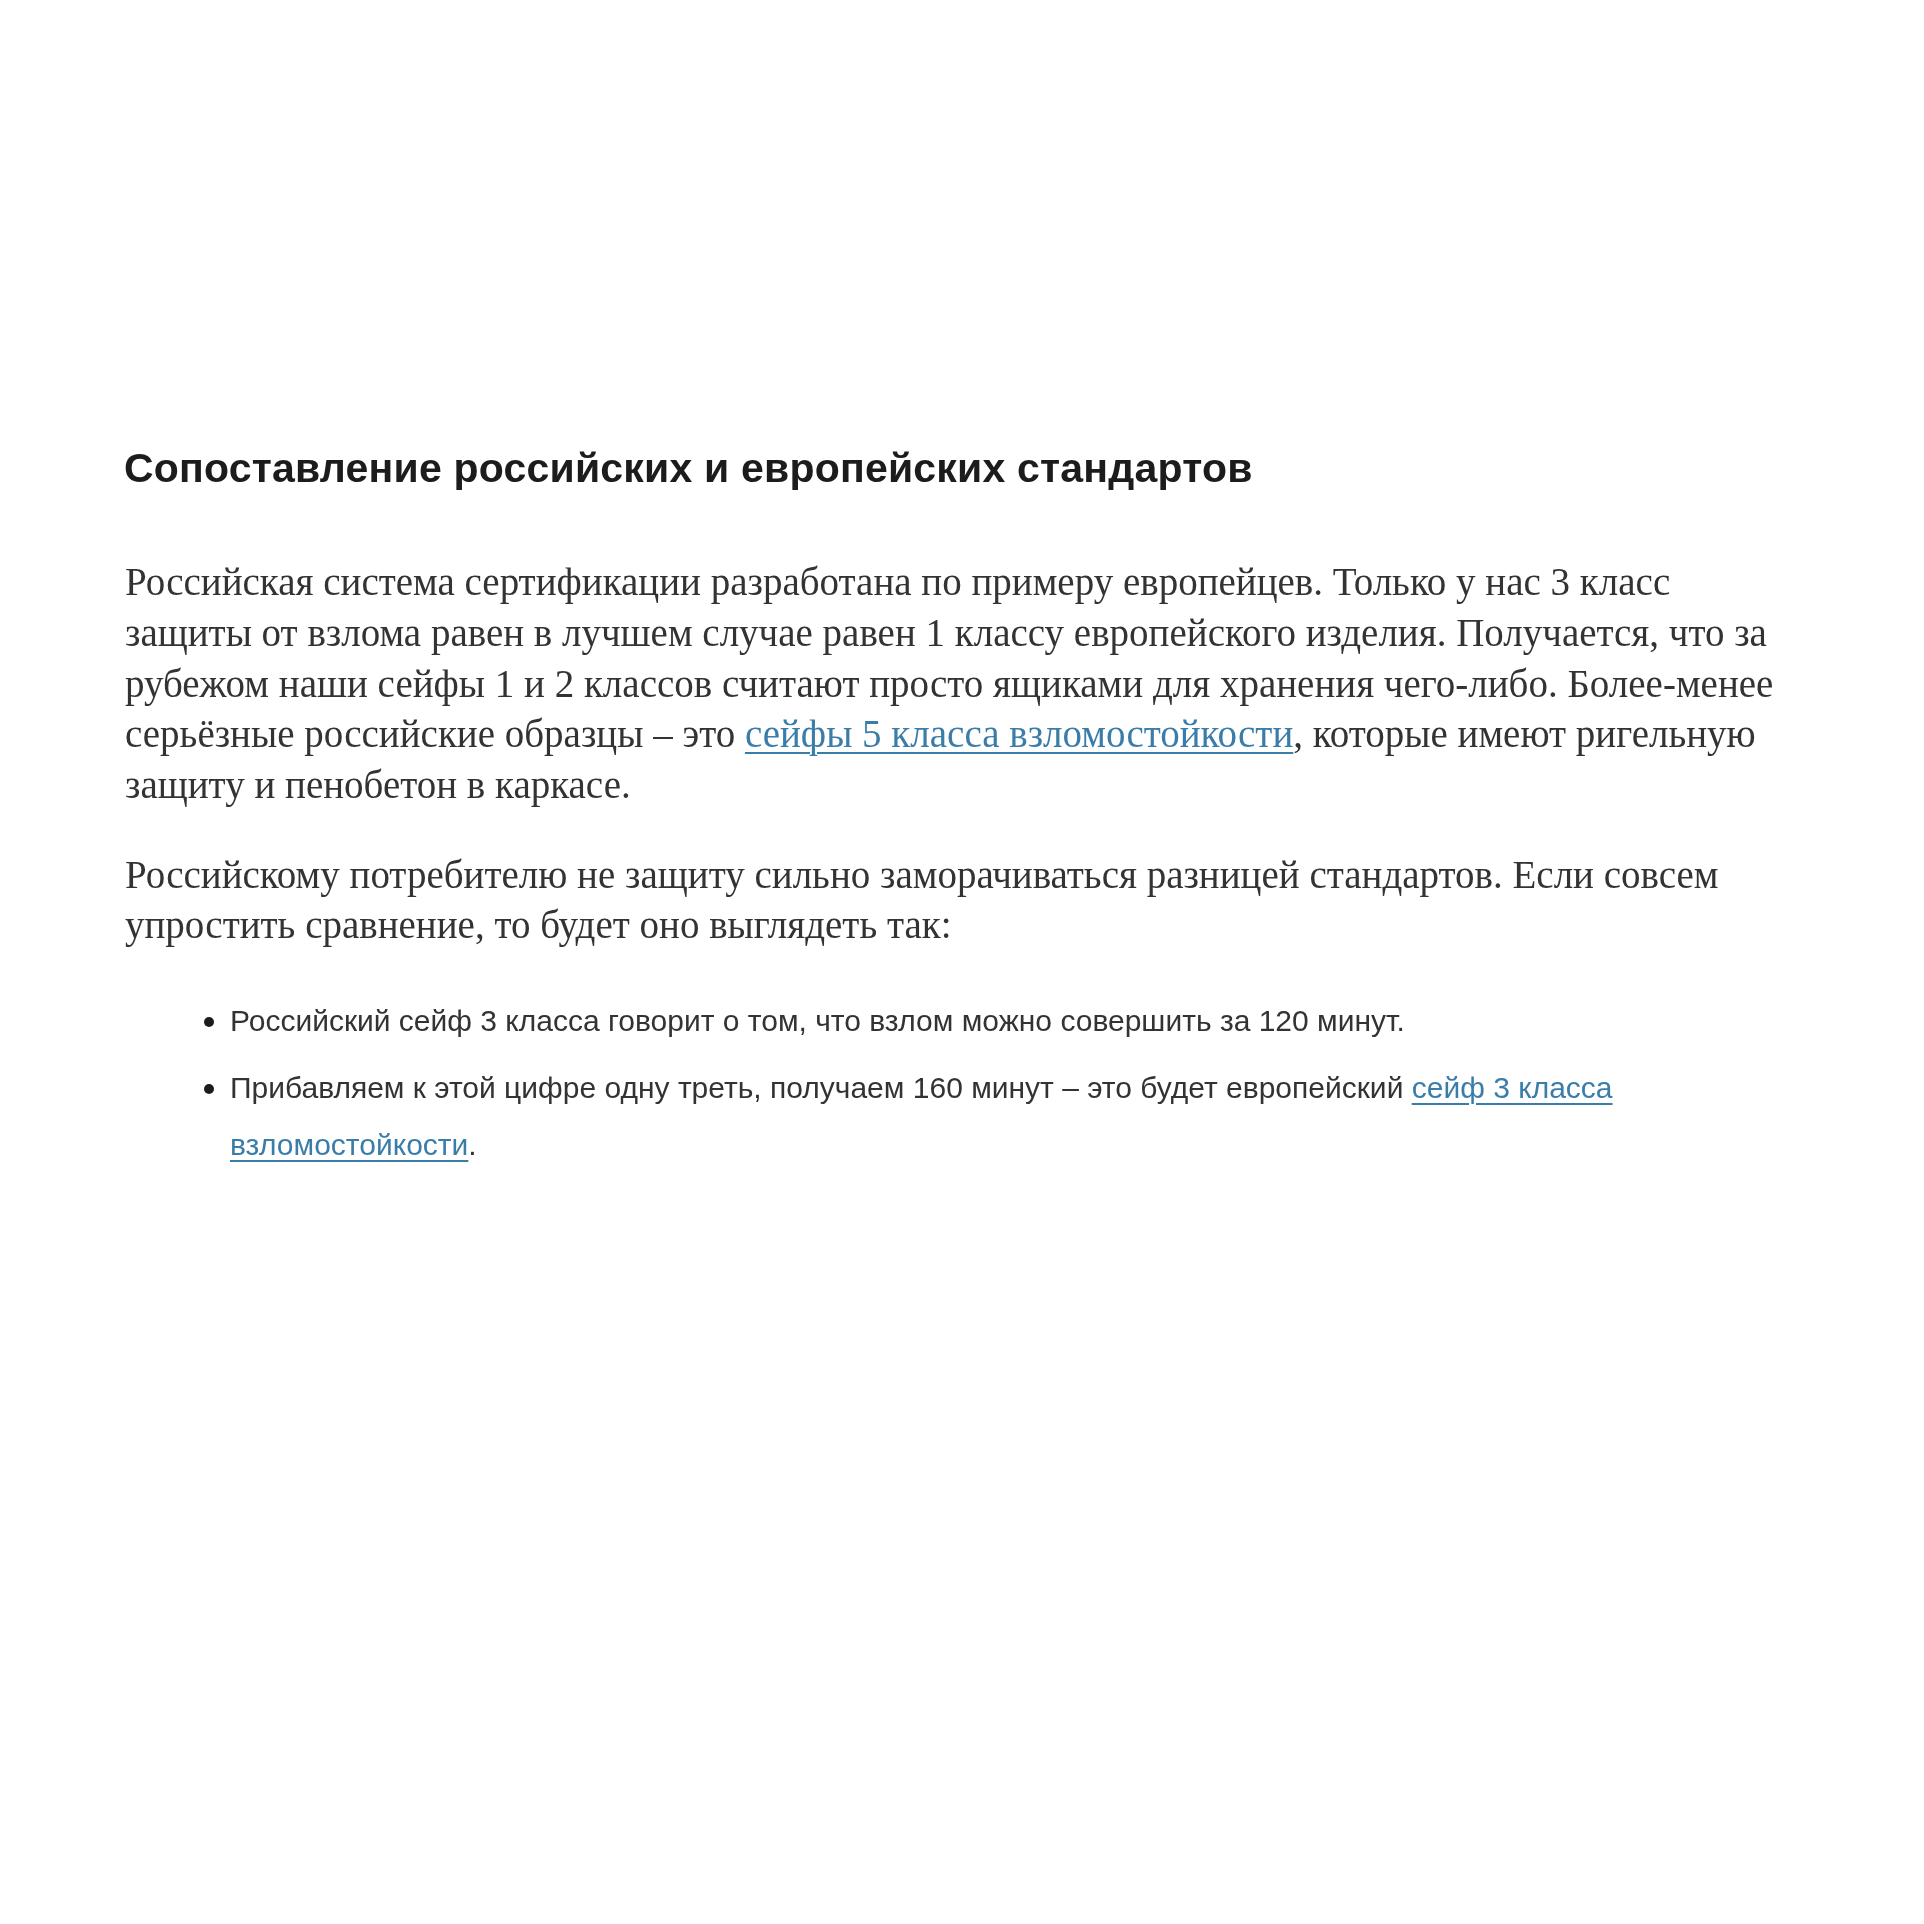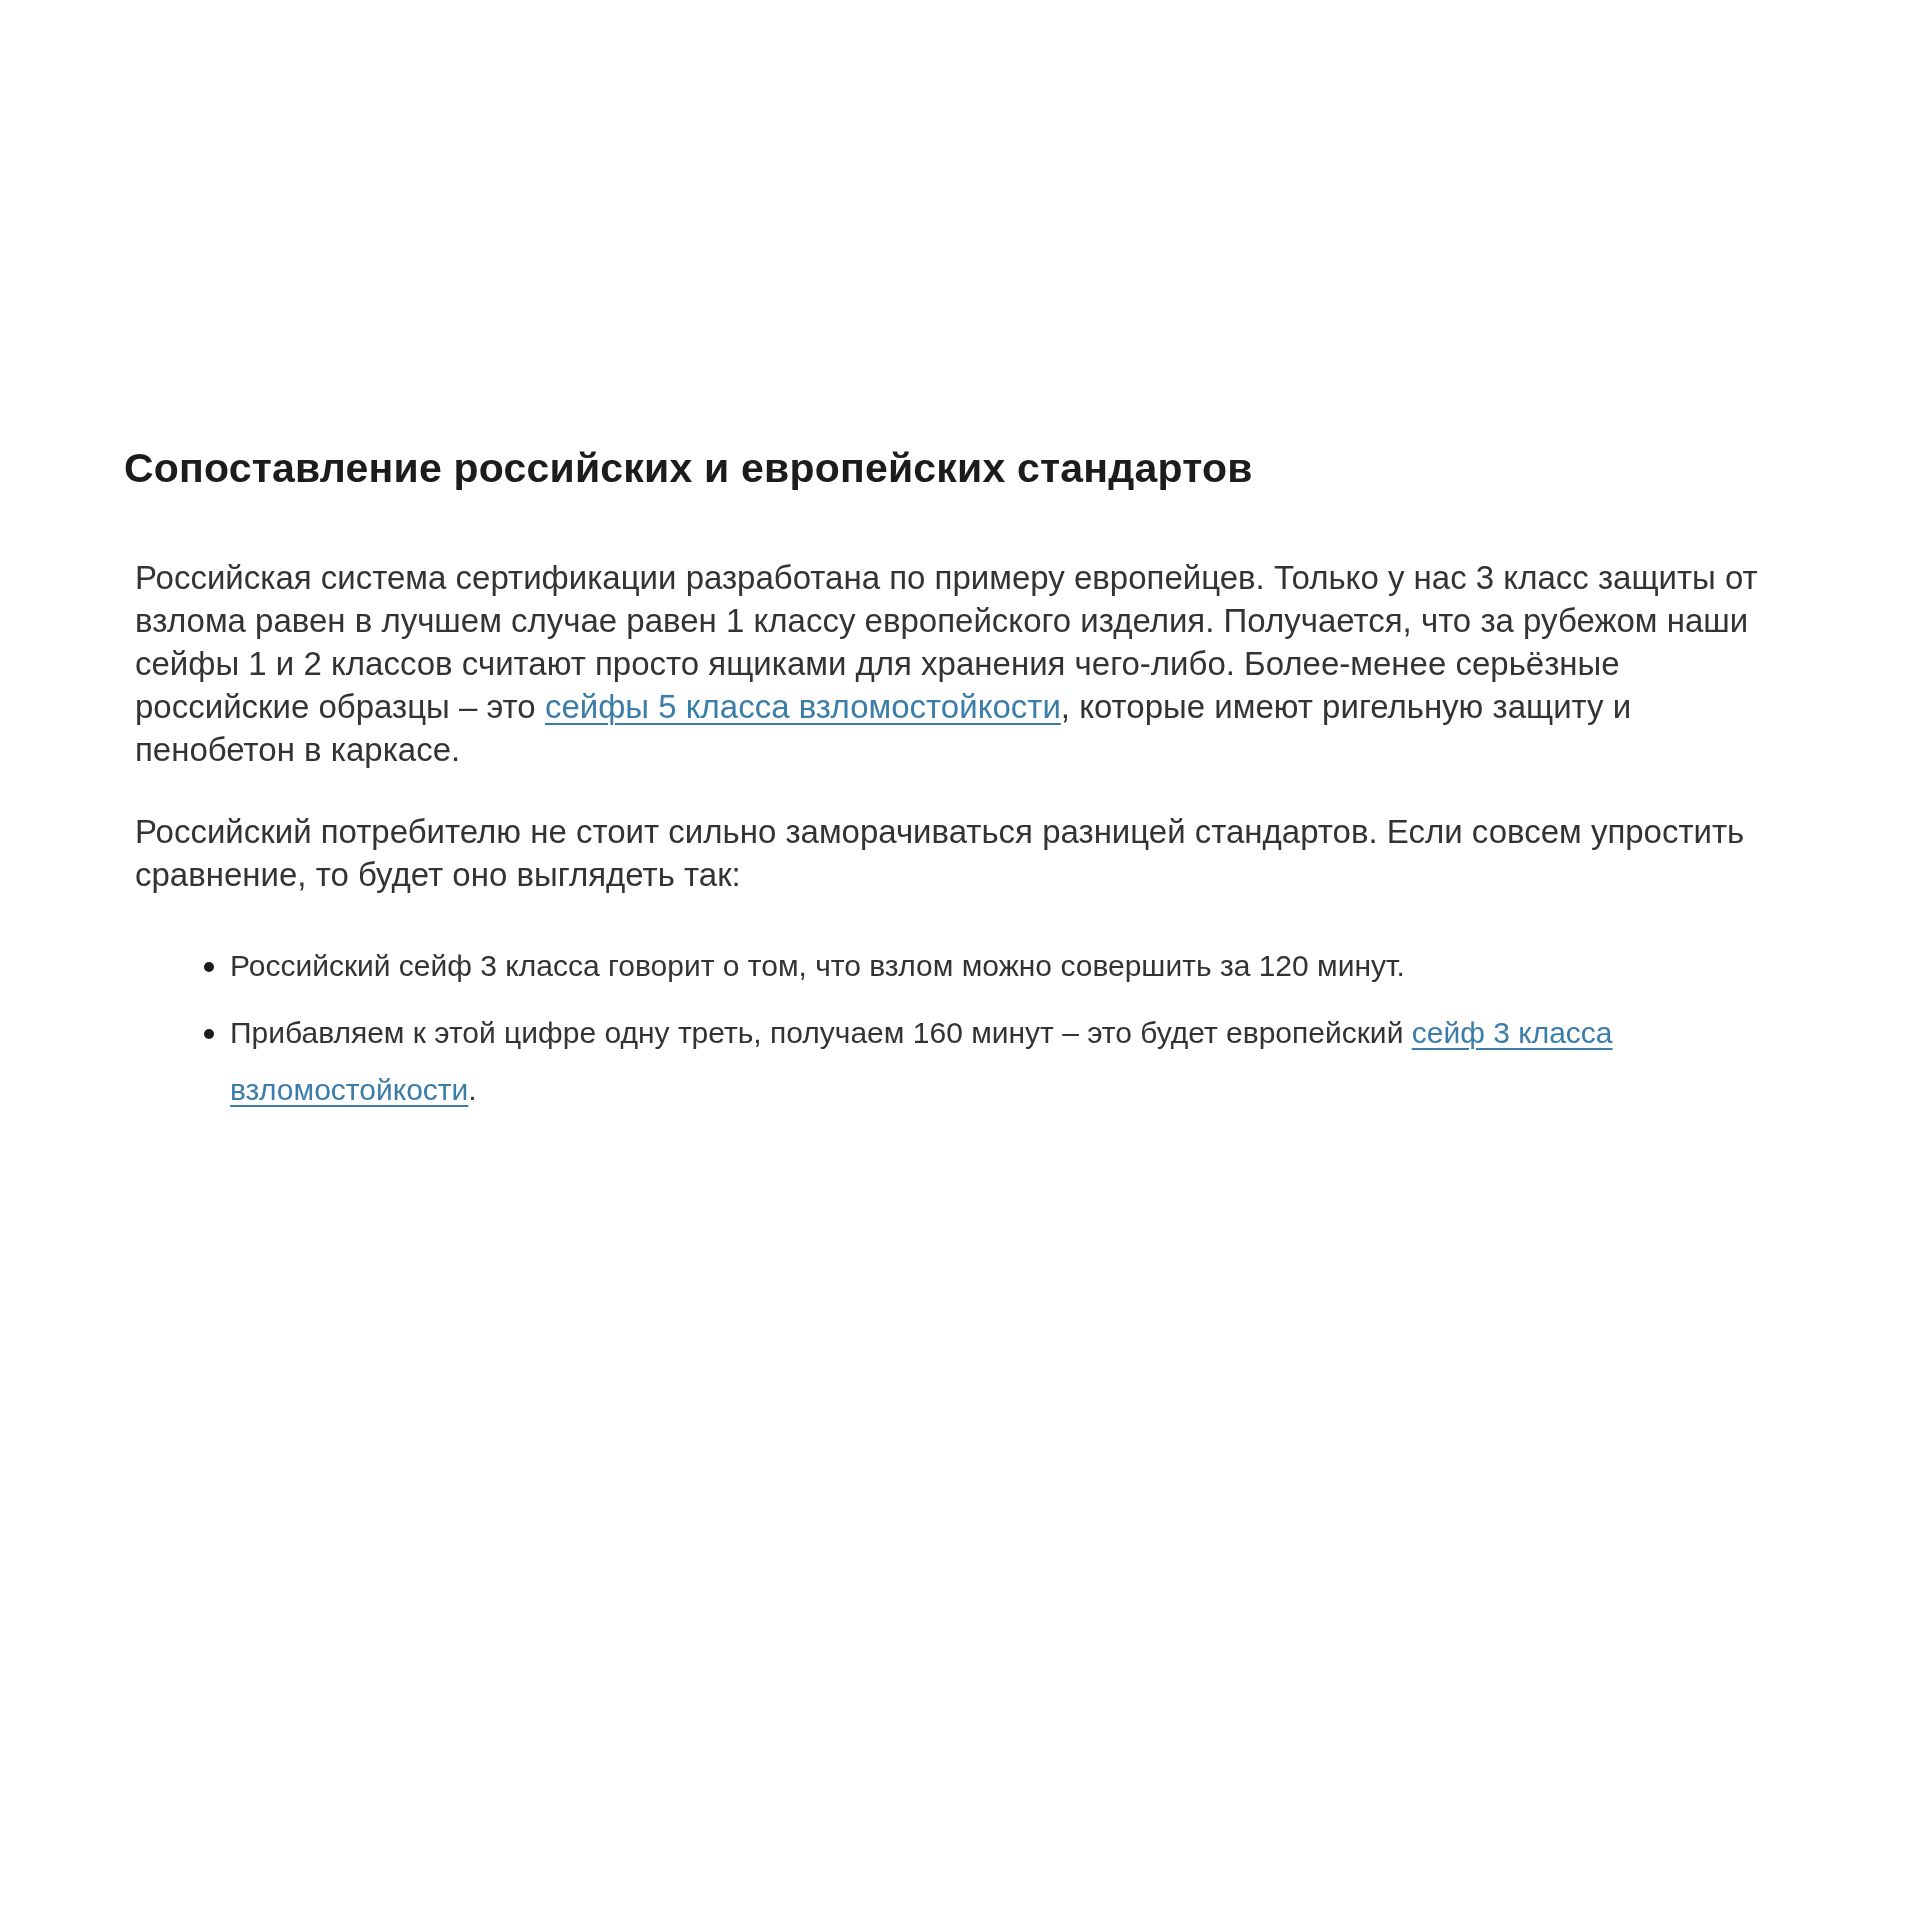--- a/index.html
+++ b/index.html
@@ -24,23 +24,24 @@
   }
   h1.article-heading{
     margin:0 0 64px 0;
     font-size:41px;
     line-height:1.2;
     font-weight:bold;
     color:var(--heading-color);
     letter-spacing:0.2px;
   }
   p.article-paragraph{
-    margin:0 0 39px 11px;
-    font-size:33px;
+    margin:0 0 39px 1px;
+    font-size:39px;
     line-height:1.3;
+    font-family:Liberation Serif, serif;
   }
   ul.comparison-list{
     margin:0 0 39px 0;
     padding:0 0 0 98px;
     list-style:disc outside;
   }
   ul.comparison-list li{
     font-size:30px;
     line-height:1.9;
     margin:8px;
@@ -63,21 +64,21 @@
 </style>
 </head>
 <body>
 
 <div class="page">
 
   <h1 class="article-heading">Сопоставление российских и европейских стандартов</h1>
 
   <p class="article-paragraph">Российская система сертификации разработана по примеру европейцев. Только у нас 3 класс защиты от взлома равен в лучшем случае равен 1 классу европейского изделия. Получается, что за рубежом наши сейфы 1 и 2 классов считают просто ящиками для хранения чего-либо. Более-менее серьёзные российские образцы – это <a class="link" href="#">сейфы 5 класса взломостойкости</a>, которые имеют ригельную защиту и пенобетон в каркасе.</p>
 
-  <p class="article-paragraph">Российский потребителю не стоит сильно заморачиваться разницей стандартов. Если совсем упростить сравнение, то будет оно выглядеть так:</p>
+  <p class="article-paragraph">Российскому потребителю не защиту сильно заморачиваться разницей стандартов. Если совсем упростить сравнение, то будет оно выглядеть так:</p>
 
   <ul class="comparison-list">
     <li>Российский сейф 3 класса говорит о том, что взлом можно совершить за 120 минут.</li>
     <li>Прибавляем к этой цифре одну треть, получаем 160 минут – это будет европейский <a class="link" href="#">сейф 3 класса взломостойкости</a>.</li>
   </ul>
 
   <div class="content-gap"></div>
 
 
 </div>

